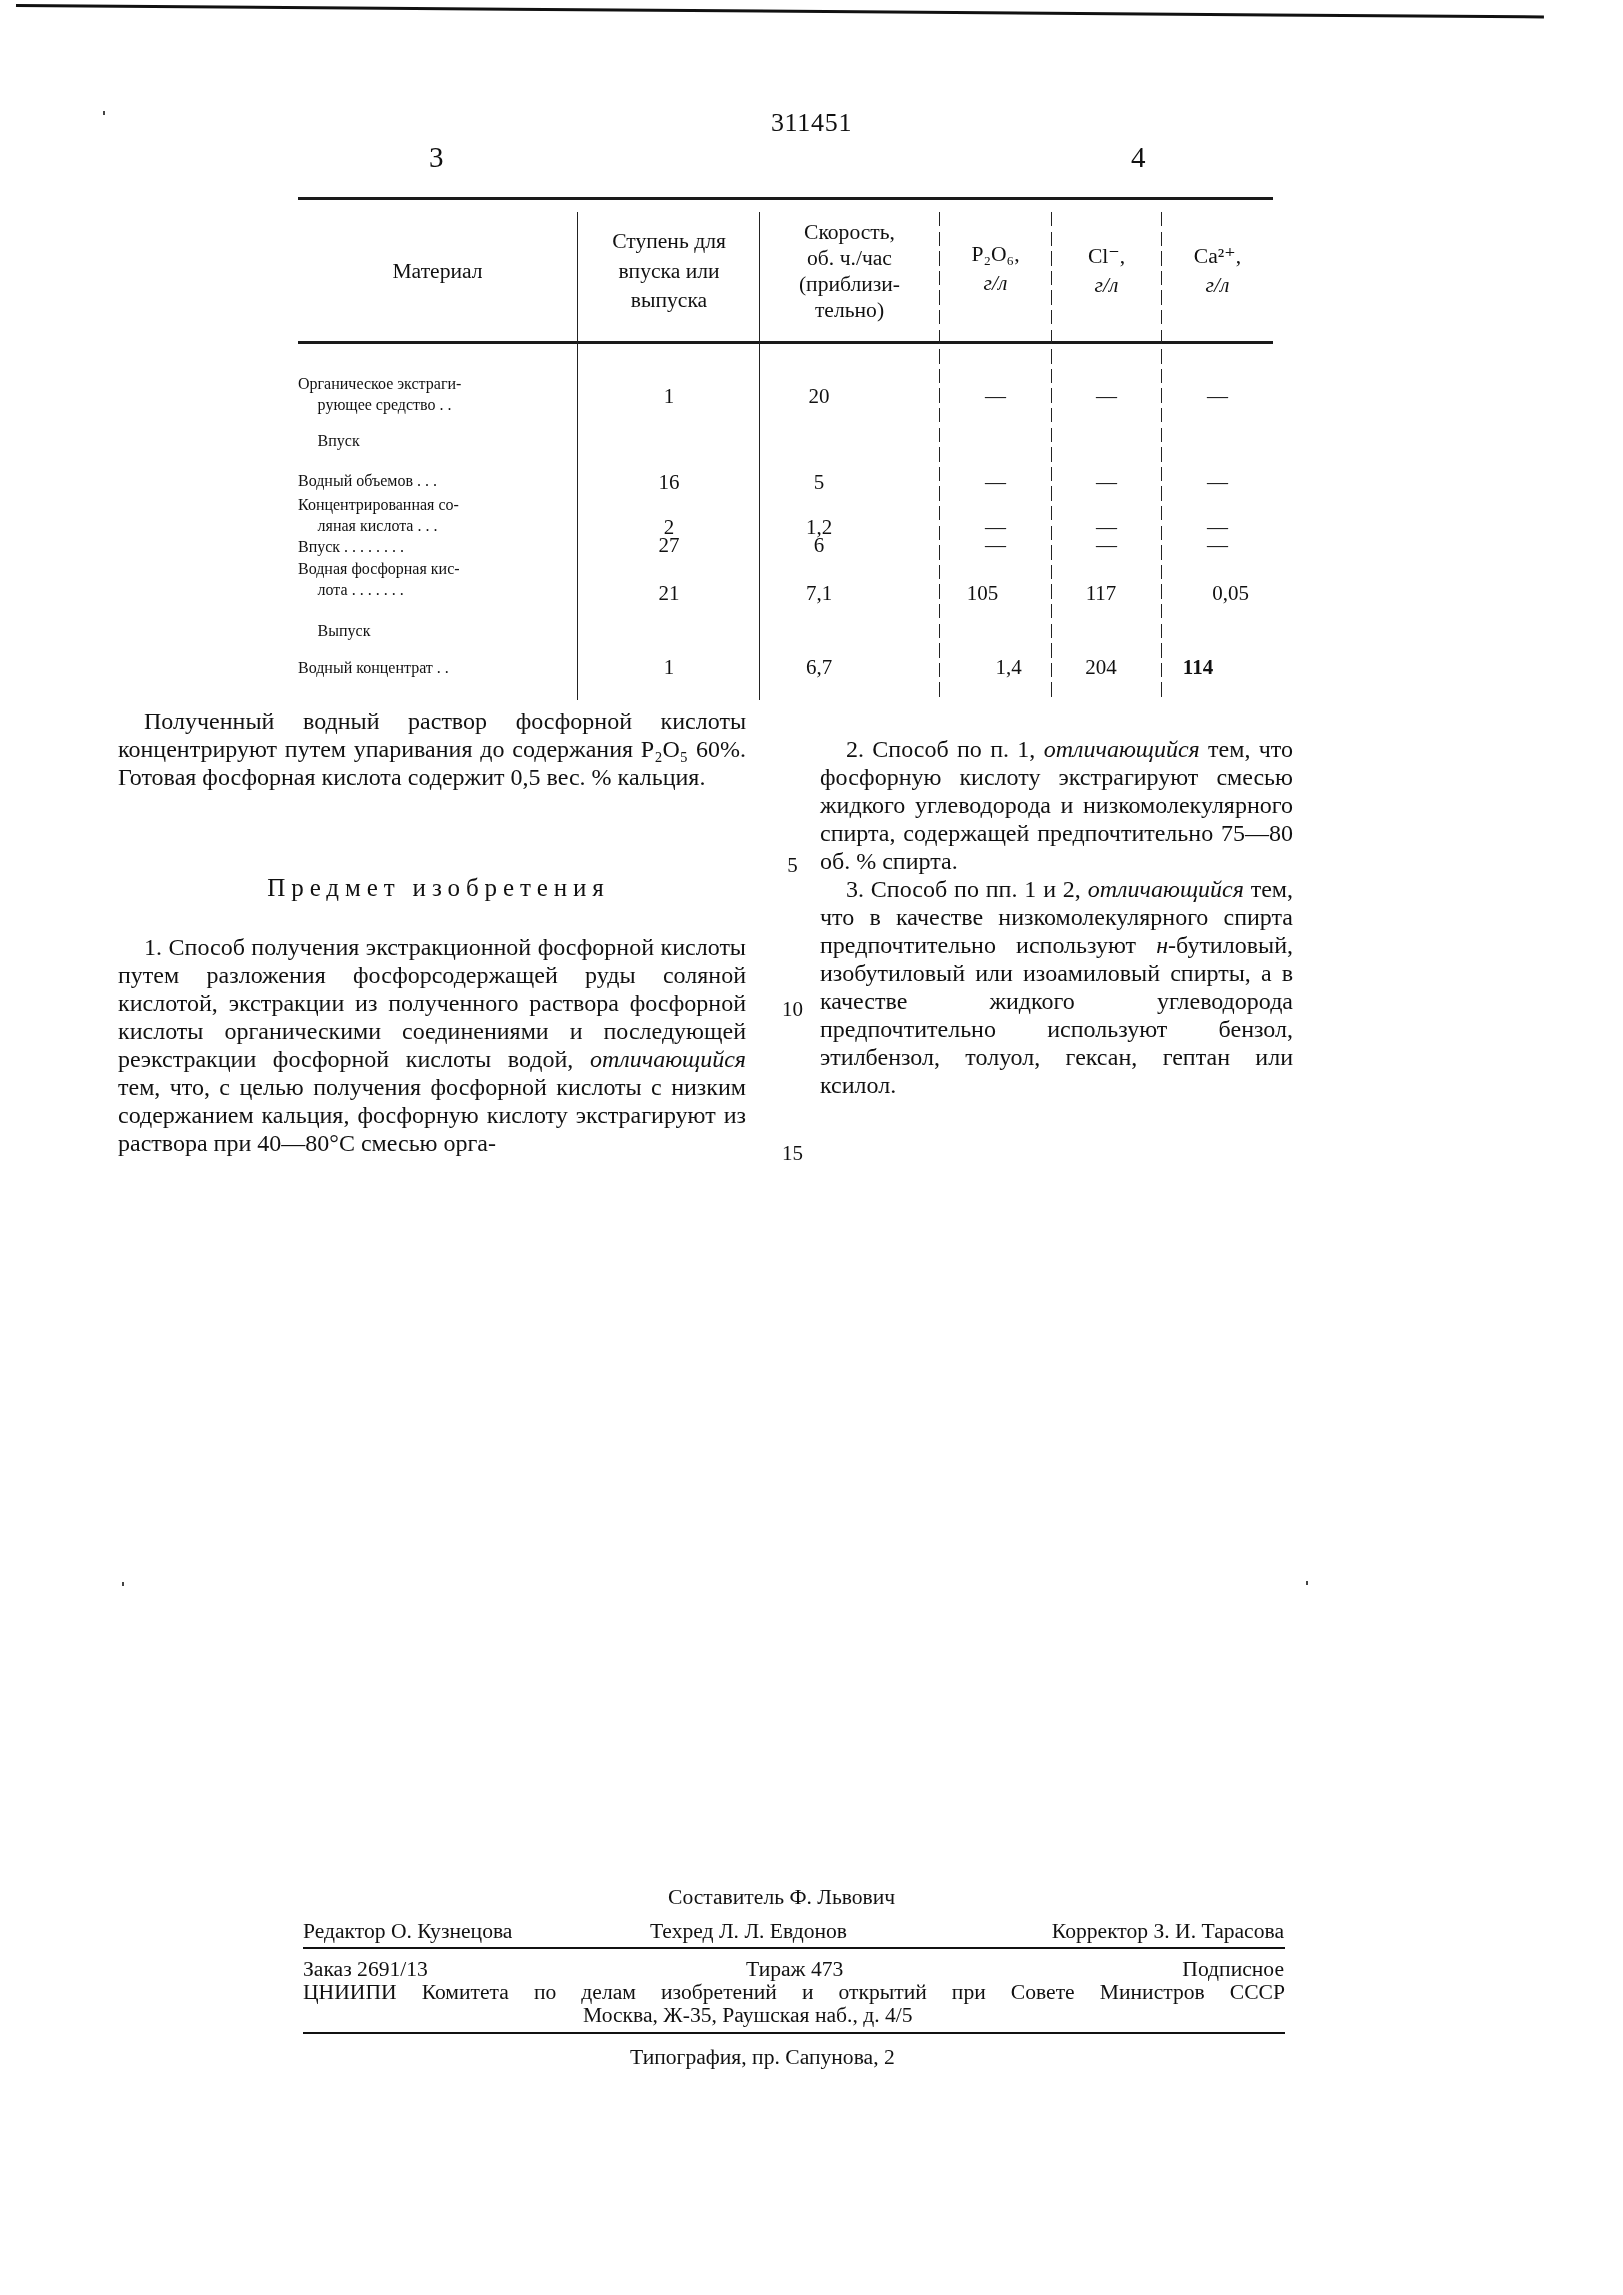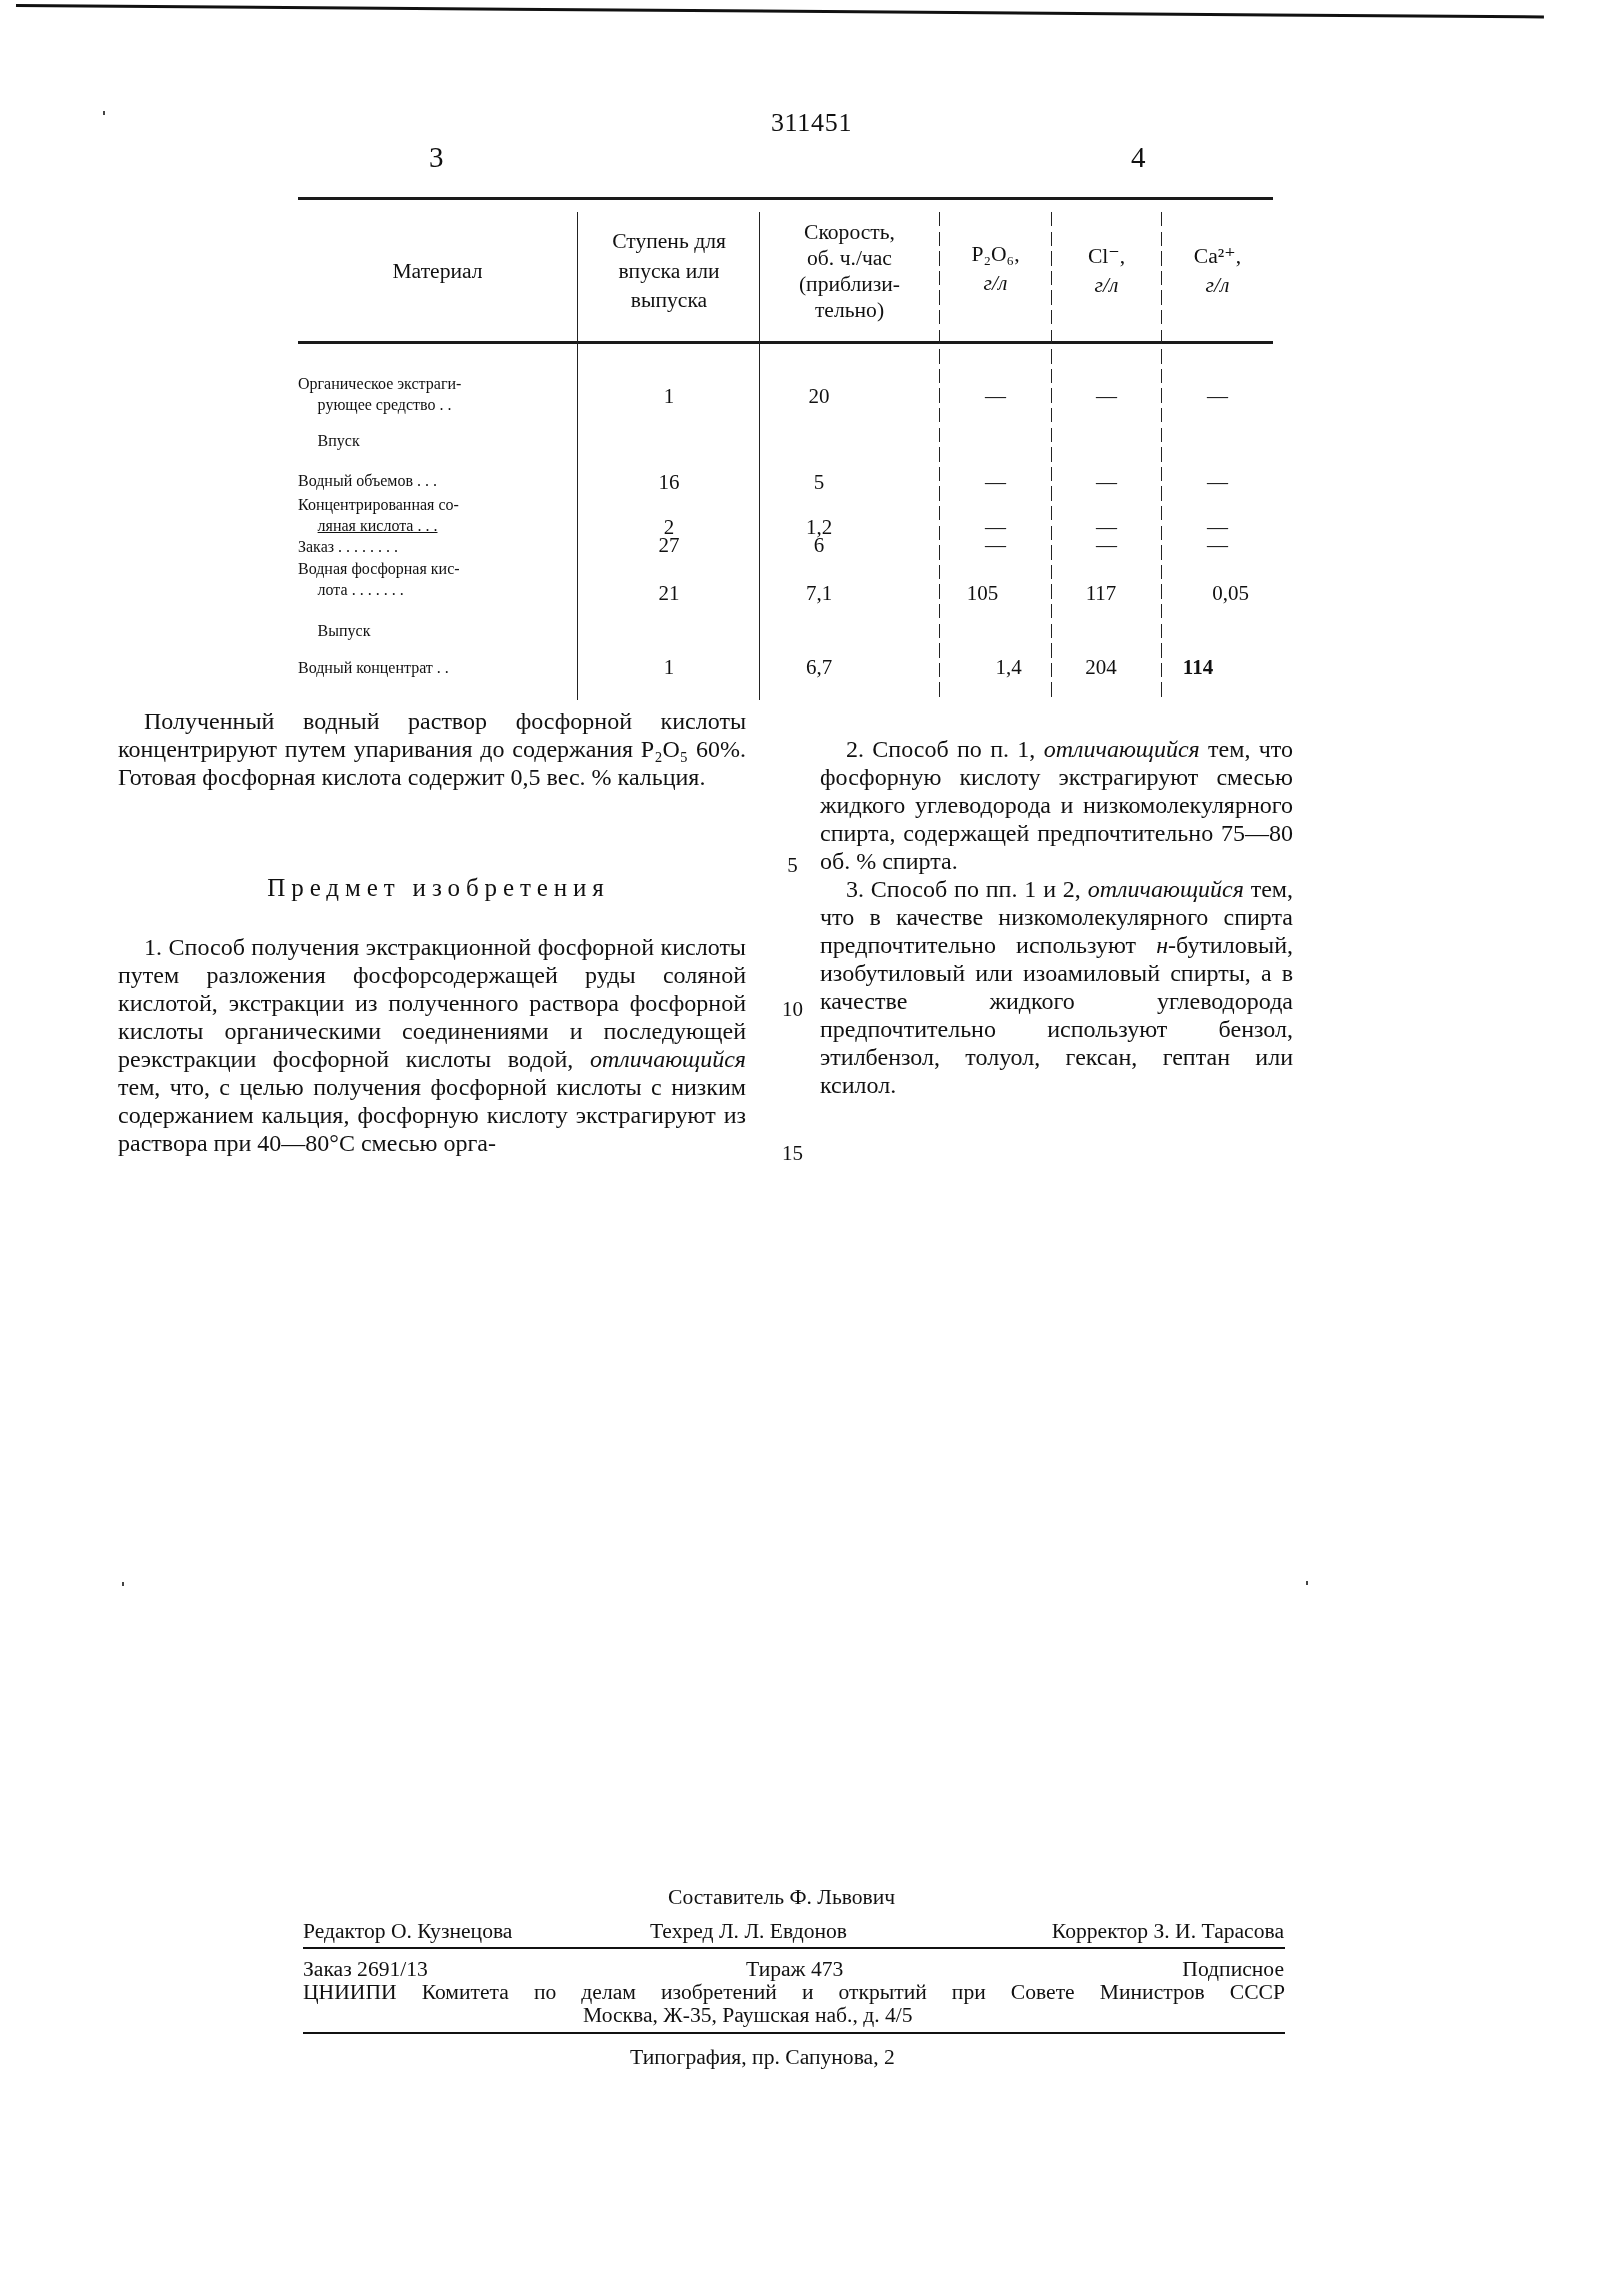--- a/index.html
+++ b/index.html
@@ -104,30 +104,30 @@
     <div>Водный объемов . . .</div>
   </div>
   <div class="cell" style="left:281px; width:180px; top:274px;">16</div>
   <div class="cell" style="left:462px; width:118px; top:274px;">5</div>
   <div class="cell" style="left:642px; width:111px; top:274px;">—</div>
   <div class="cell" style="left:754px; width:109px; top:274px;">—</div>
   <div class="cell" style="left:864px; width:111px; top:274px;">—</div>
 
   <div class="row-label" style="top:298px;">
     <div>Концентрированная со-</div>
-    <div style="padding-left:19.6px;text-decoration:underline;">ляная кислота . . .</div>
+    <div style="padding-left:19.6px;">ляная кислота . . .</div>
   </div>
   <div class="cell" style="left:281px; width:180px; top:319px;">2</div>
   <div class="cell" style="left:462px; width:118px; top:319px;">1,2</div>
   <div class="cell" style="left:642px; width:111px; top:319px;">—</div>
   <div class="cell" style="left:754px; width:109px; top:319px;">—</div>
   <div class="cell" style="left:864px; width:111px; top:319px;">—</div>
 
   <div class="row-label" style="top:340px;">
-    <div>Заказ . . . . . . . .</div>
+    <div>Впуск . . . . . . . .</div>
   </div>
   <div class="cell" style="left:281px; width:180px; top:337px;">27</div>
   <div class="cell" style="left:462px; width:118px; top:337px;">6</div>
   <div class="cell" style="left:642px; width:111px; top:337px;">—</div>
   <div class="cell" style="left:754px; width:109px; top:337px;">—</div>
   <div class="cell" style="left:864px; width:111px; top:337px;">—</div>
 
   <div class="row-label" style="top:362px;">
     <div>Водная фосфорная кис-</div>
     <div style="padding-left:19.6px;">лота . . . . . . .</div>

